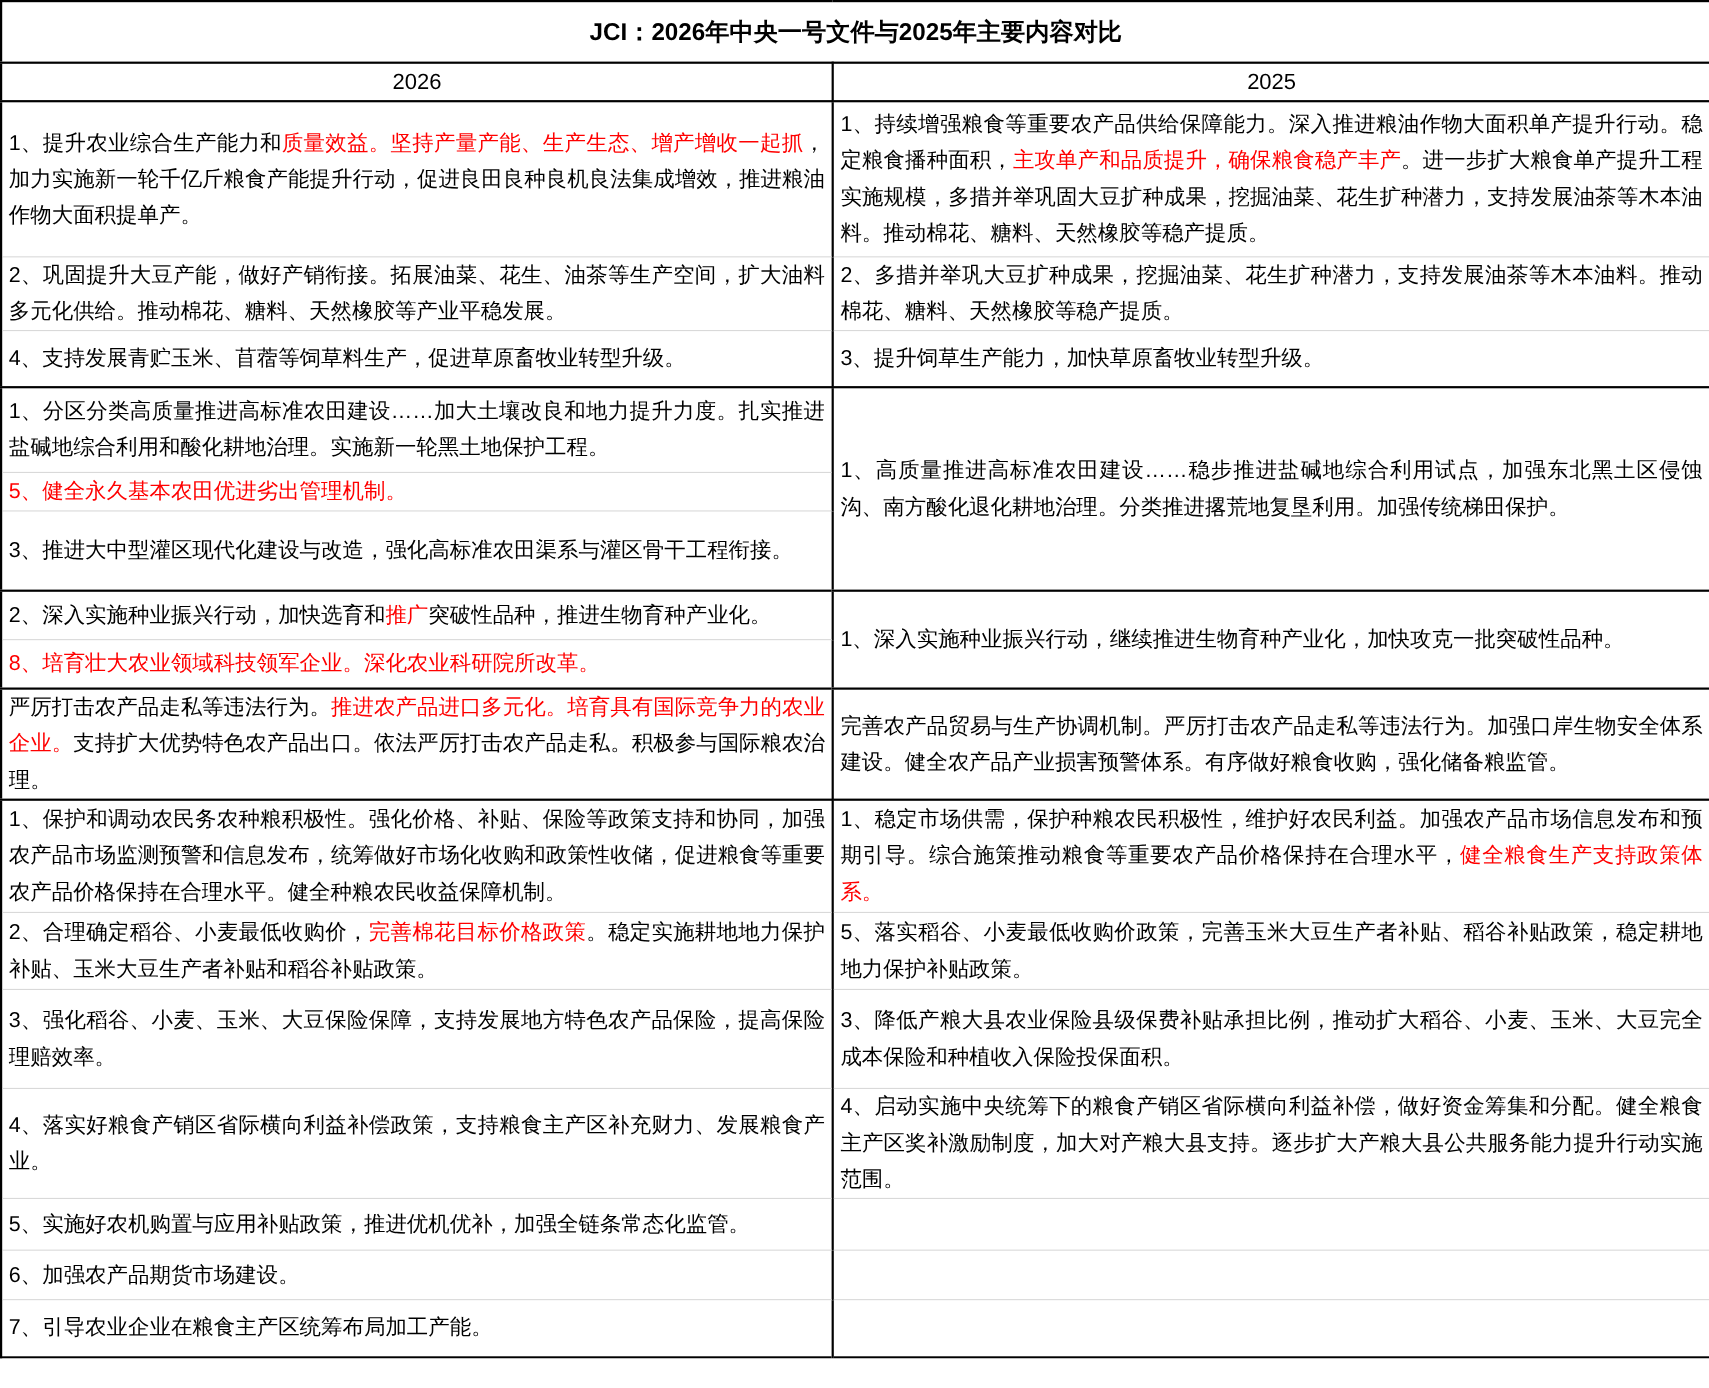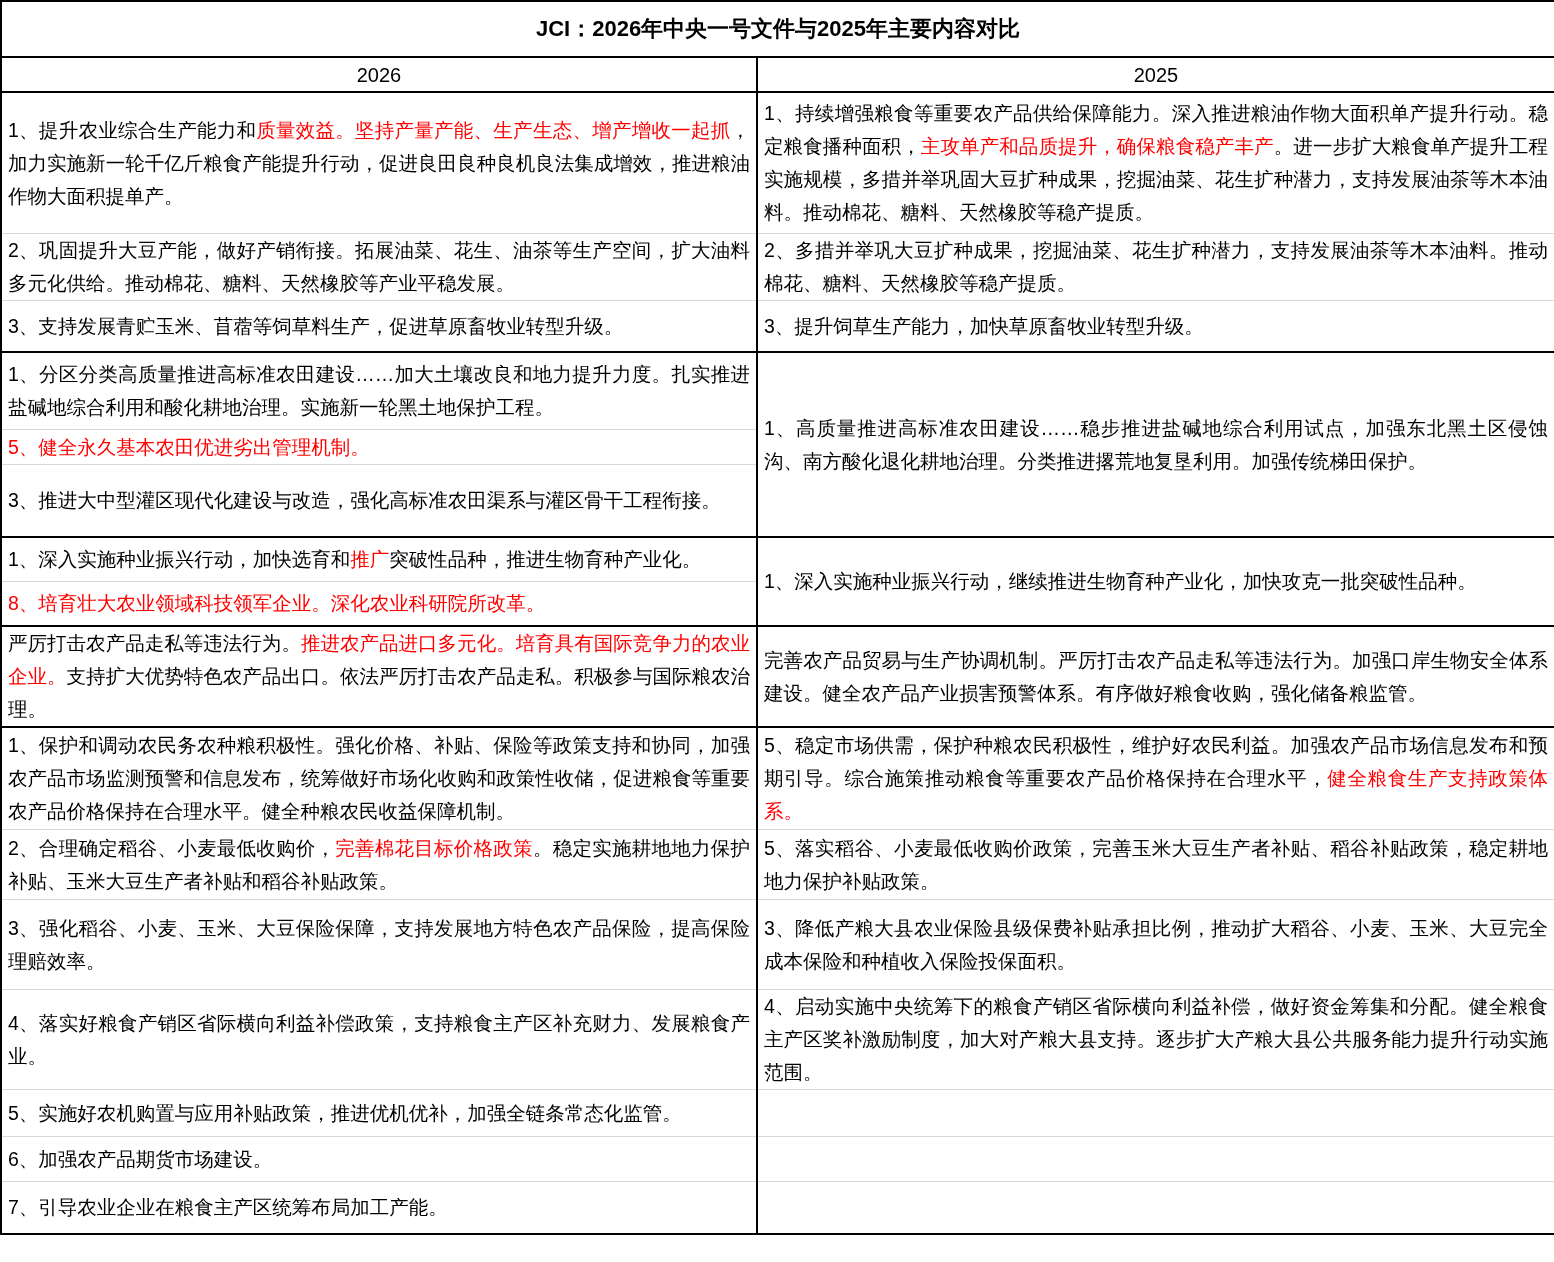--- a/index.html
+++ b/index.html
@@ -39,51 +39,51 @@
 
   <tr>
     <td class="cl bb-thin h144"><span>1、提升农业综合生产能力和</span><span class="red">质量效益。坚持产量产能、生产生态、增产增收一起抓</span><span>，加力实施新一轮千亿斤粮食产能提升行动，促进良田良种良机良法集成增效，推进粮油作物大面积提单产。</span></td>
     <td class="bb-thin h144"><span>1、持续增强粮食等重要农产品供给保障能力。深入推进粮油作物大面积单产提升行动。稳定粮食播种面积，</span><span class="red">主攻单产和品质提升，确保粮食稳产丰产</span><span>。进一步扩大粮食单产提升工程实施规模，多措并举巩固大豆扩种成果，挖掘油菜、花生扩种潜力，支持发展油茶等木本油料。推动棉花、糖料、天然橡胶等稳产提质。</span></td>
   </tr>
   <tr>
     <td class="cl bb-thin h64"><span>2、巩固提升大豆产能，做好产销衔接。拓展油菜、花生、油茶等生产空间，扩大油料多元化供给。推动棉花、糖料、天然橡胶等产业平稳发展。</span></td>
     <td class="bb-thin h64"><span>2、多措并举巩大豆扩种成果，挖掘油菜、花生扩种潜力，支持发展油茶等木本油料。推动棉花、糖料、天然橡胶等稳产提质。</span></td>
   </tr>
   <tr>
-    <td class="cl bb-thick h54"><span>3、支持发展青贮玉米、苜蓿等饲草料生产，促进草原畜牧业转型升级。</span></td>
+    <td class="cl bb-thick h54"><span>4、支持发展青贮玉米、苜蓿等饲草料生产，促进草原畜牧业转型升级。</span></td>
     <td class="bb-thick h54"><span>3、提升饲草生产能力，加快草原畜牧业转型升级。</span></td>
   </tr>
 
   <tr>
     <td class="cl bb-thin h80"><span>1、分区分类高质量推进高标准农田建设……加大土壤改良和地力提升力度。扎实推进盐碱地综合利用和酸化耕地治理。实施新一轮黑土地保护工程。</span></td>
     <td rowspan="3" class="bb-thick"><span>1、高质量推进高标准农田建设……稳步推进盐碱地综合利用试点，加强东北黑土区侵蚀沟、南方酸化退化耕地治理。分类推进撂荒地复垦利用。加强传统梯田保护。</span></td>
   </tr>
   <tr>
     <td class="cl bb-thin h38"><span class="red">5、健全永久基本农田优进劣出管理机制。</span></td>
   </tr>
   <tr>
     <td class="cl bb-thick h75"><span>3、推进大中型灌区现代化建设与改造，强化高标准农田渠系与灌区骨干工程衔接。</span></td>
   </tr>
 
   <tr>
-    <td class="cl bb-thin h47"><span>1、深入实施种业振兴行动，加快选育和</span><span class="red">推广</span><span>突破性品种，推进生物育种产业化。</span></td>
+    <td class="cl bb-thin h47"><span>2、深入实施种业振兴行动，加快选育和</span><span class="red">推广</span><span>突破性品种，推进生物育种产业化。</span></td>
     <td rowspan="2" class="bb-thick"><span>1、深入实施种业振兴行动，继续推进生物育种产业化，加快攻克一批突破性品种。</span></td>
   </tr>
   <tr>
     <td class="cl bb-thick h47"><span class="red">8、培育壮大农业领域科技领军企业。深化农业科研院所改革。</span></td>
   </tr>
 
   <tr>
     <td class="cl bb-thick h100"><span>严厉打击农产品走私等违法行为。</span><span class="red">推进农产品进口多元化。培育具有国际竞争力的农业企业。</span><span>支持扩大优势特色农产品出口。依法严厉打击农产品走私。积极参与国际粮农治理。</span></td>
     <td class="bb-thick h100"><span>完善农产品贸易与生产协调机制。严厉打击农产品走私等违法行为。加强口岸生物安全体系建设。健全农产品产业损害预警体系。有序做好粮食收购，强化储备粮监管。</span></td>
   </tr>
 
   <tr>
     <td class="cl bb-thin h105"><span>1、保护和调动农民务农种粮积极性。强化价格、补贴、保险等政策支持和协同，加强农产品市场监测预警和信息发布，统筹做好市场化收购和政策性收储，促进粮食等重要农产品价格保持在合理水平。健全种粮农民收益保障机制。</span></td>
-    <td class="bb-thin h105"><span>5、稳定市场供需，保护种粮农民积极性，维护好农民利益。加强农产品市场信息发布和预期引导。综合施策推动粮食等重要农产品价格保持在合理水平，</span><span class="red">健全粮食生产支持政策体系。</span></td>
+    <td class="bb-thin h105"><span>1、稳定市场供需，保护种粮农民积极性，维护好农民利益。加强农产品市场信息发布和预期引导。综合施策推动粮食等重要农产品价格保持在合理水平，</span><span class="red">健全粮食生产支持政策体系。</span></td>
   </tr>
   <tr>
     <td class="cl bb-thin h73"><span>2、合理确定稻谷、小麦最低收购价，</span><span class="red">完善棉花目标价格政策</span><span>。稳定实施耕地地力保护补贴、玉米大豆生产者补贴和稻谷补贴政策。</span></td>
     <td class="bb-thin h73"><span>5、落实稻谷、小麦最低收购价政策，完善玉米大豆生产者补贴、稻谷补贴政策，稳定耕地地力保护补贴政策。</span></td>
   </tr>
   <tr>
     <td class="cl bb-thin h93"><span>3、强化稻谷、小麦、玉米、大豆保险保障，支持发展地方特色农产品保险，提高保险理赔效率。</span></td>
     <td class="bb-thin h93"><span>3、降低产粮大县农业保险县级保费补贴承担比例，推动扩大稻谷、小麦、玉米、大豆完全成本保险和种植收入保险投保面积。</span></td>
   </tr>
   <tr>

